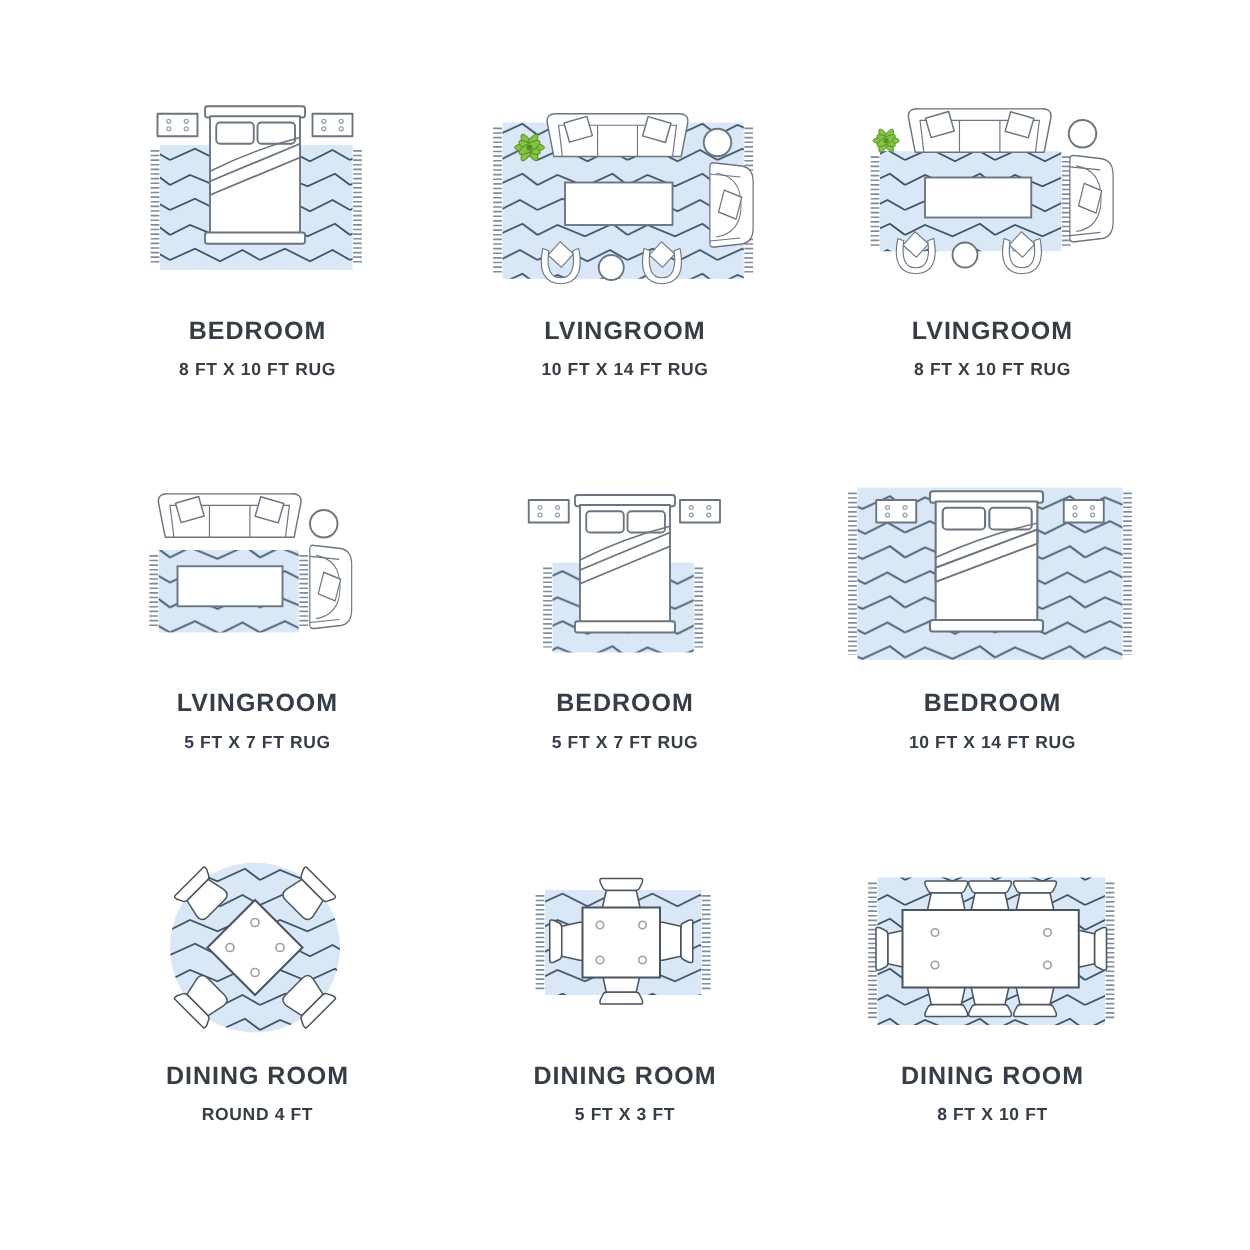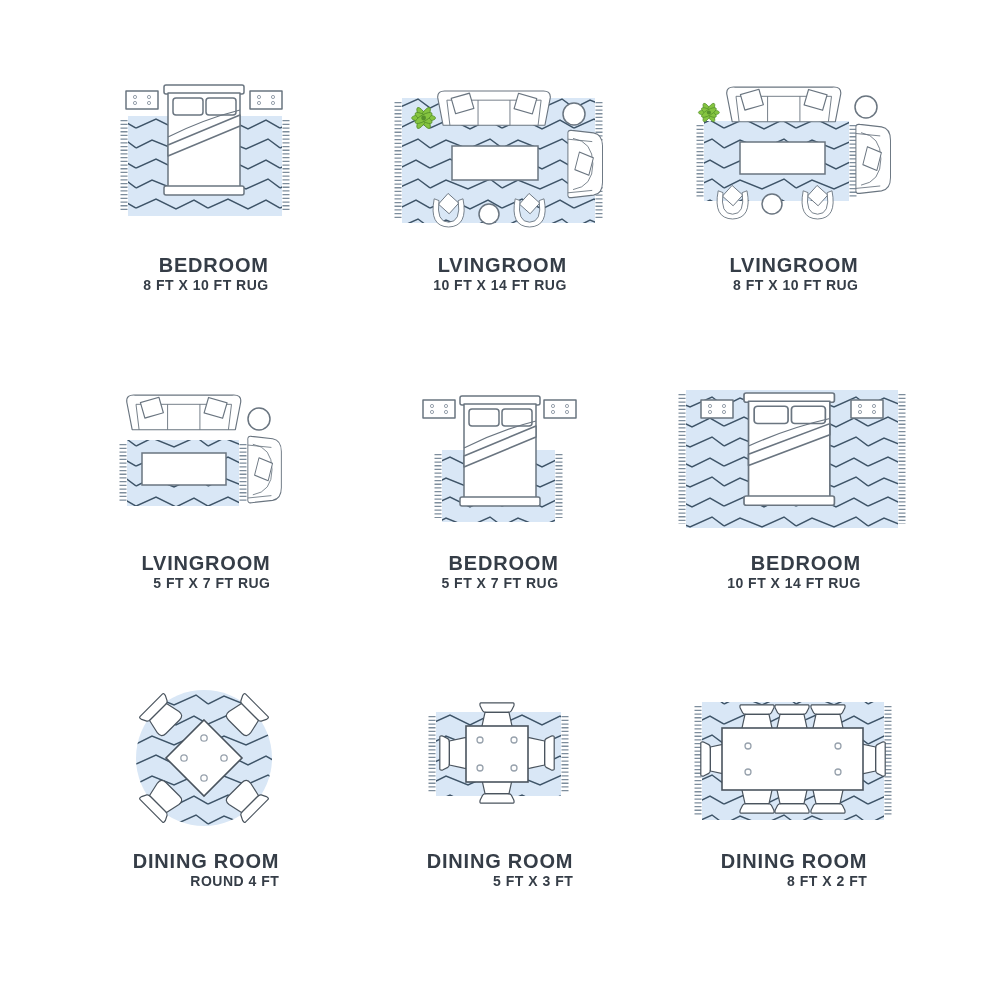--- a/index.html
+++ b/index.html
@@ -6,23 +6,23 @@
   body{
     width:1000px;height:1000px;background:#ffffff;position:relative;
     font-family:"Liberation Sans", sans-serif;
   }
   .grid{
     position:absolute;left:64px;top:76px;
     display:grid;grid-template-columns:repeat(3,284px);grid-auto-rows:298px;column-gap:10px;
   }
   .cell{display:flex;flex-direction:column;align-items:center;}
   svg.scene{display:block;overflow:visible;}
-  .label{text-align:right;margin-top:12px;}
+  .label{text-align:center;margin-top:12px;}
   .room{font-size:20px;font-weight:600;letter-spacing:.8px;color:var(--label,#353d47);}
-  .size{font-size:14px;font-weight:700;letter-spacing:.5px;color:var(--label,#353d47);margin-top:0;}
+  .size{font-size:14px;font-weight:700;letter-spacing:.5px;color:var(--label,#353d47);margin-top:10px;}
 
   
   .rug{fill:var(--rug,#d9e7f6);}
   .zzp{fill:none;stroke:var(--zigzag,#3e5468);stroke-width:1.5;}
   .fringe{stroke:var(--fringe,#5d7183);stroke-width:7;stroke-dasharray:1.3 2.4;fill:none;opacity:.8;}
 
   
   .fw{fill:#ffffff;stroke:var(--furniture_stroke,#6a7580);stroke-width:1.5;stroke-linejoin:round;}
   .fn{fill:none;stroke:var(--furniture_stroke,#6a7580);stroke-width:1.2;}
   .fo{fill:#ffffff;stroke:#98a2ad;stroke-width:1;}
@@ -284,17 +284,17 @@
       <g>
         <rect class="dtable" x="70" y="56" width="141" height="62"></rect>
         <circle class="dot" cx="96" cy="74" r="3"></circle>
         <circle class="dot" cx="186" cy="74" r="3"></circle>
         <circle class="dot" cx="96" cy="100" r="3"></circle>
         <circle class="dot" cx="186" cy="100" r="3"></circle>
       </g>
     </svg>
     <div class="label">
       <div class="room">DINING ROOM</div>
-      <div class="size">8 FT X 2 FT</div>
+      <div class="size">8 FT X 10 FT</div>
     </div>
   </div>
 
 </div>
 
 </body></html>

